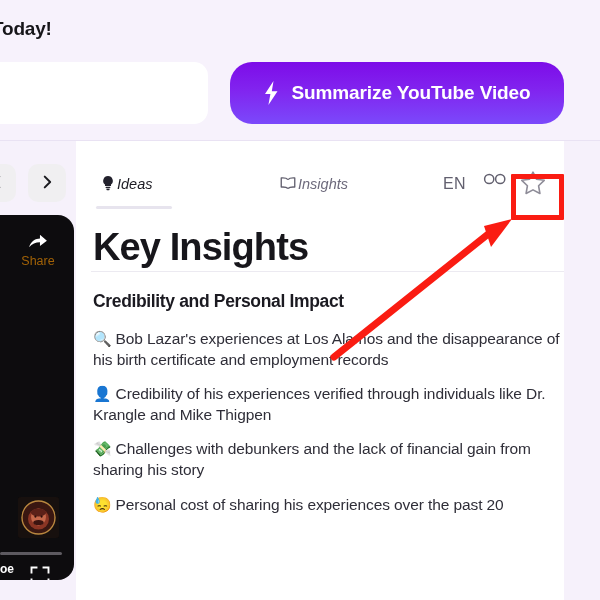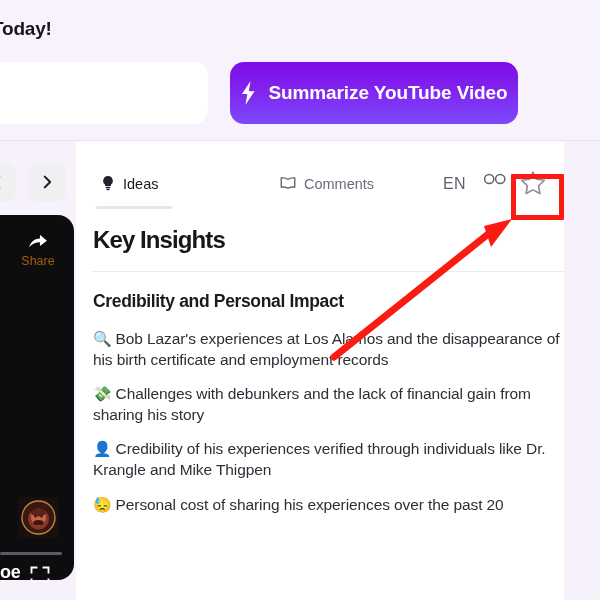--- a/index.html
+++ b/index.html
@@ -47,23 +47,23 @@
     box-sizing: border-box;
     padding: 0 20px;
     font-size: 14px;
     color: #303040;
     outline: none;
     font-family: "Liberation Sans", sans-serif;
   }
   .summarize-btn {
     position: absolute;
     left: 230px; top: 62px;
-    width: 288px; height: 62px;
+    width: 334px; height: 62px;
     border: none;
-    border-radius: 14px;
+    border-radius: 22px;
     background: linear-gradient(180deg, #7d0ce8 0%, #8124ef 45%, #7b49fb 100%);
     color: #ffffff;
     font-size: 19px;
     font-weight: 700;
     letter-spacing: -0.1px;
     display: flex;
     align-items: center;
     justify-content: center;
     gap: 12px;
     cursor: pointer;
@@ -133,21 +133,21 @@
     position: absolute;
     left: 36px; top: 337px;
     width: 62px; height: 3px;
     background: #5d5a60;
     border-radius: 2px;
   }
   .video-chantitle {
     position: absolute;
     left: 36px; top: 347px;
     color: #ffffff;
-    font-size: 18px;
+    font-size: 12px;
     font-weight: 700;
     letter-spacing: -0.2px;
     white-space: nowrap;
   }
   .video-fullscreen {
     position: absolute;
     left: 65px; top: 350px;
     width: 22px; height: 22px;
   }
 
@@ -165,27 +165,28 @@
   .tabs-row {
     position: absolute;
     left: 0; top: 26px;
     width: 488px; height: 44px;
   }
   .tab {
     position: absolute;
     top: 8px;
     display: flex;
     align-items: center;
-    gap: 7px;
+    gap: 1px;
     font-size: 14.5px;
     cursor: pointer;
     background: none;
     border: none;
     padding: 0;
     font-family: "Liberation Sans", sans-serif;
+    font-style: italic;
   }
   .tab .tab-label { line-height: 1; }
   .tab.active .tab-label { color: #1b1a22; font-weight: 500; }
   .tab:not(.active) .tab-label { color: #6d6a7c; font-weight: 400; }
   .tab-ideas    { left: 24px; }
   .tab-summary  { left: 99px; }
   .tab-comments { left: 203px; }
   .tab-underline {
     position: absolute;
     left: 20px; top: 39px;
@@ -221,21 +222,21 @@
     border: 5px solid #fa1c12;
     box-sizing: border-box;
     border-radius: 1px;
     pointer-events: none;
   }
 
   
   .card-title {
     position: absolute;
     left: 17px; top: 87px;
-    font-size: 24px;
+    font-size: 38px;
     font-weight: 700;
     color: #17161b;
     letter-spacing: -0.9px;
     line-height: 1;
   }
   .title-rule {
     position: absolute;
     left: 15px; top: 130px;
     width: 473px; height: 1px;
     background: #eceaf1;
@@ -375,21 +376,21 @@
 
       <button class="tab tab-comments">
         <span>
           <svg viewBox="0 0 20 18" width="18" height="16" aria-hidden="true">
             <g fill="none" stroke="#62606f" stroke-width="1.5" stroke-linejoin="round">
               <path d="M10 5.2 C8.6 3.6 6.2 3.1 2.4 3.4 L2.4 13.6 C6.2 13.3 8.6 13.8 10 15.2"></path>
               <path d="M10 5.2 C11.4 3.6 13.8 3.1 17.6 3.4 L17.6 13.6 C13.8 13.3 11.4 13.8 10 15.2"></path>
             </g>
           </svg>
         </span>
-        <span class="tab-label">Comments</span>
+        <span class="tab-label">Insights</span>
       </button>
 
       <div class="tab-underline"></div>
     </div>
 
     <div class="tool-en">EN</div>
 
     <span class="tool-infinity">
       <svg viewBox="0 0 26 14" width="26" height="14" aria-hidden="true">
         <g fill="none" stroke="#62606f" stroke-width="1.5">
@@ -411,24 +412,24 @@
     <div class="card-title">Key Insights</div>
     <div class="title-rule"></div>
 
     <div class="section-heading">Credibility and Personal Impact</div>
 
     <div class="bullets">
       <div class="bullet">
         <span class="emoji">🔍</span><span>Bob Lazar's experiences at Los Alamos and the disappearance of his birth certificate and employment records</span>
       </div>
       <div class="bullet">
-        <span class="emoji">💸</span><span>Challenges with debunkers and the lack of financial gain from sharing his story</span>
+        <span class="emoji">👤</span><span>Credibility of his experiences verified through individuals like Dr. Krangle and Mike Thigpen</span>
       </div>
       <div class="bullet">
-        <span class="emoji">👤</span><span>Credibility of his experiences verified through individuals like Dr. Krangle and Mike Thigpen</span>
+        <span class="emoji">💸</span><span>Challenges with debunkers and the lack of financial gain from sharing his story</span>
       </div>
       <div class="bullet">
         <span class="emoji">😓</span><span>Personal cost of sharing his experiences over the past 20</span>
       </div>
     </div>
   </div>
 
   <svg class="annotation-arrow" viewBox="0 0 600 600">
     <path d="M334 357 L492 231" fill="none" stroke="#fa1c12" stroke-width="7" stroke-linecap="round"></path>
     <path d="M512 219 L484 226 L491 247 Z" fill="#fa1c12"></path>

